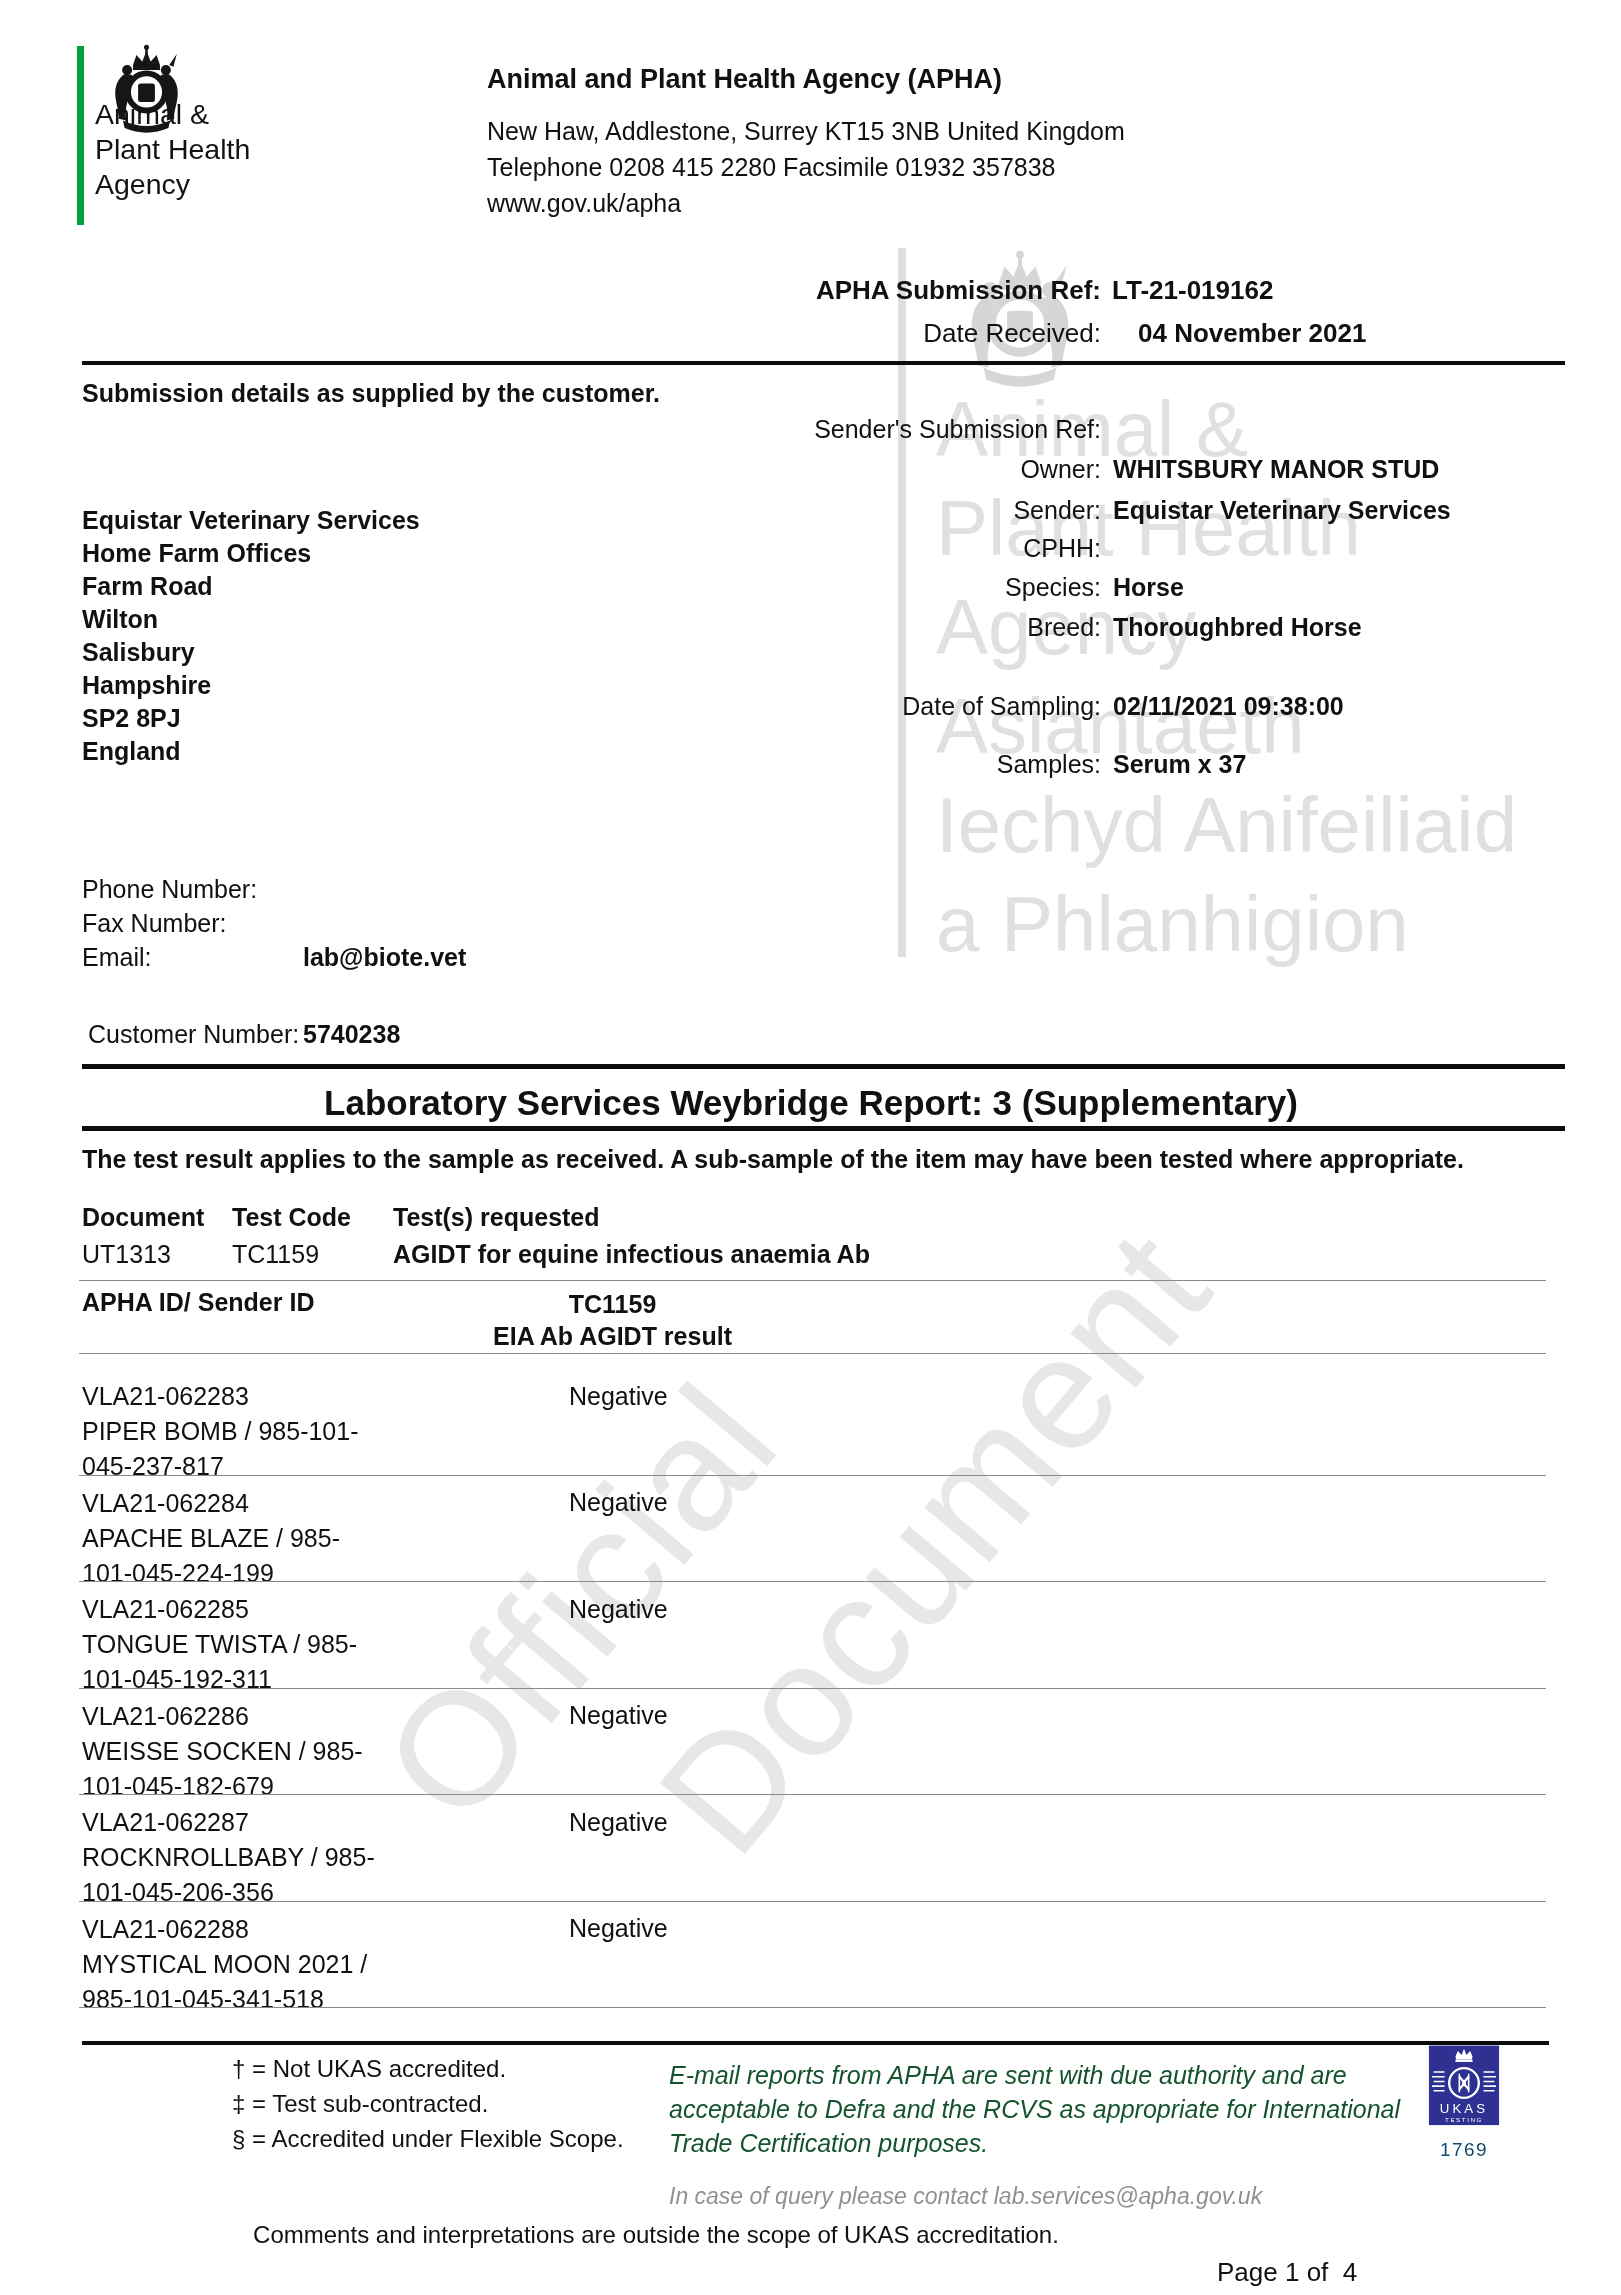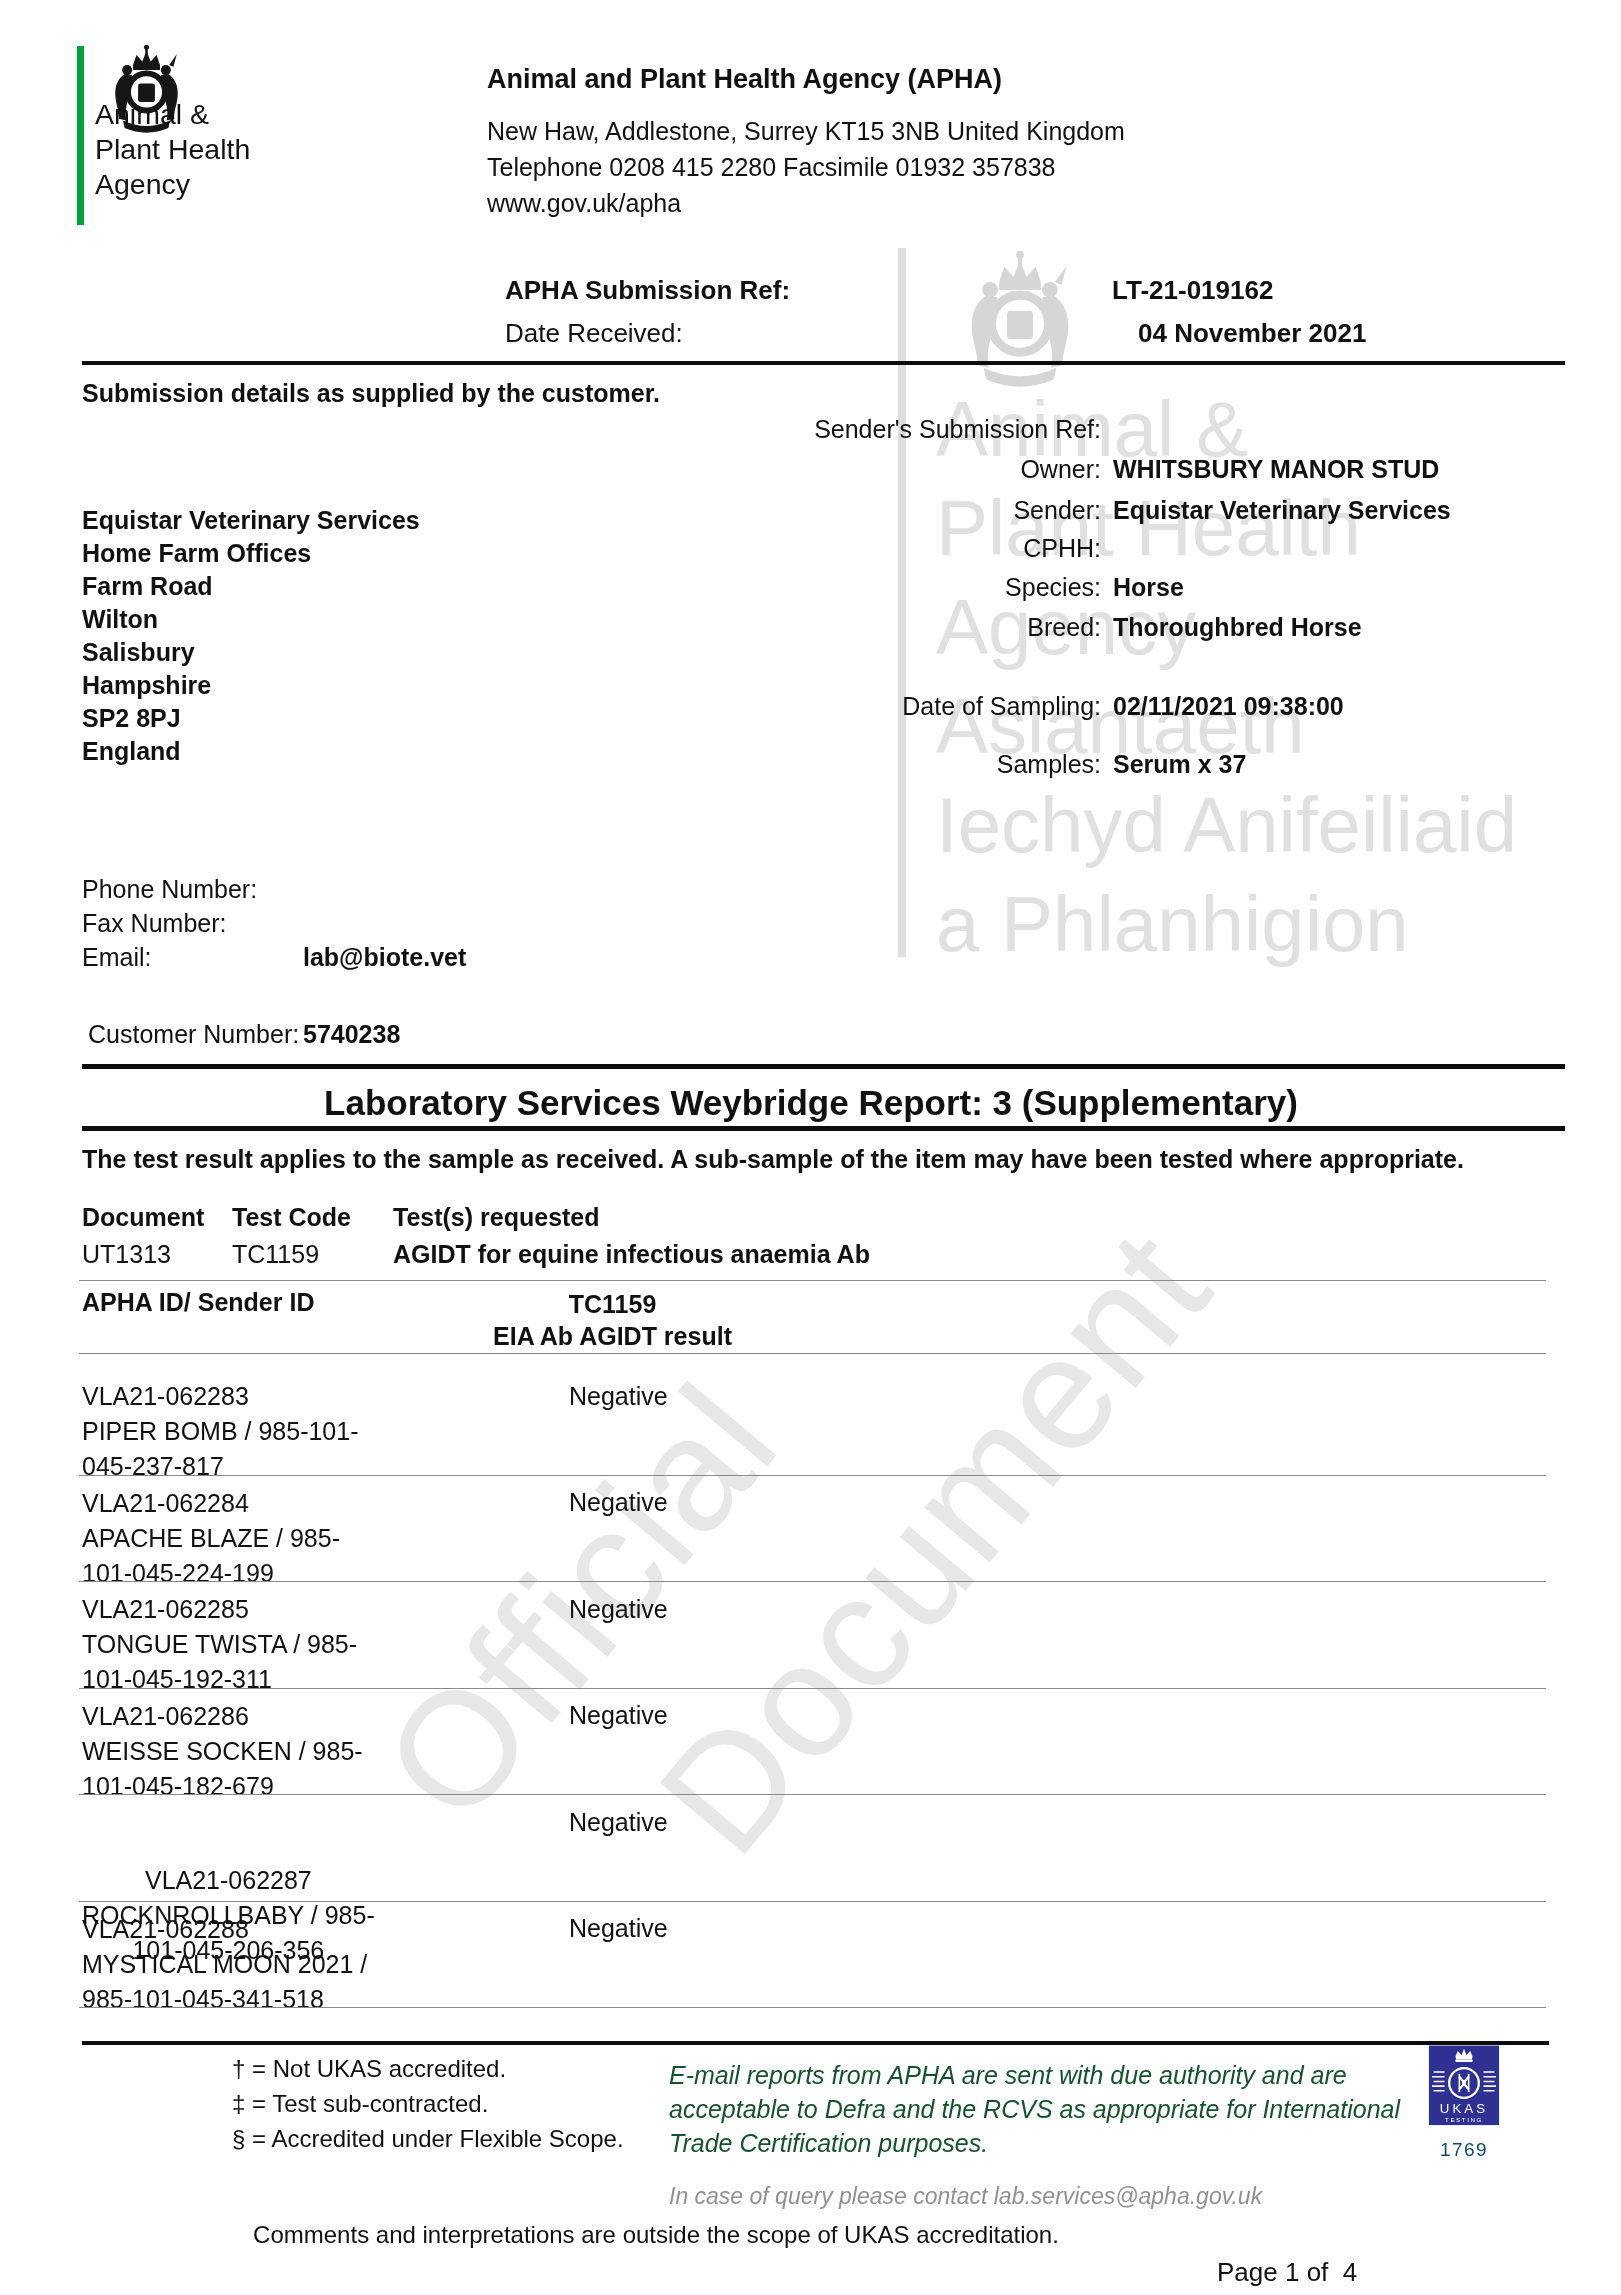--- a/index.html
+++ b/index.html
@@ -26,21 +26,21 @@
   
   .green-bar{left:77px; top:46px; width:7.3px; height:179px; background:#00a33b;}
   .crest{left:96px; top:42px; width:101px; height:99px; color:#161616;}
   .logo-text{left:95px; top:97px; font-size:28.5px; line-height:35px; color:#131313;}
   
   .agency{left:487px; top:64px;}
   .agency .title{font-size:27px; font-weight:bold; margin-bottom:18.4px;}
   .agency .line{font-size:25px; line-height:36px;}
   
   .sub-row{left:505px; width:1061px; display:flex;}
-  .sub-row .lbl{width:596px; text-align:left; font-size:26px;}
+  .sub-row .lbl{width:596px; text-align:right; font-size:26px;}
   .sub-row .val{margin-left:11px; font-size:26px; font-weight:bold;}
   .sub-row1{top:275px;} .sub-row2{top:318px;gap:26px;}
   
   .rule{left:82px; width:1483px; background:#0d0d0d;}
   .rule-1{top:361px; height:4.1px;}
   .rule-2{top:1064px; height:4.6px;}
   .rule-3{top:1126px; height:4.6px;}
   .rule-4{top:2041px; height:4.1px; width:1467px;}
   .thin{left:79px; width:1467px; height:1.4px; background:#8a8a8a;}
   
@@ -250,21 +250,21 @@
     <div class="abs thin rsep2"></div>
 
     <div class="abs trow-text" style="top:1699px;">
       <div>VLA21-062286</div>
       <div>WEISSE SOCKEN / 985-</div>
       <div>101-045-182-679</div>
     </div>
     <div class="abs trow-res" style="top:1701px;">Negative</div>
     <div class="abs thin rsep3"></div>
 
-    <div class="abs trow-text" style="top:1863px;text-align:center;">
+    <div class="abs trow-text" style="top:1805px;">
       <div>VLA21-062287</div>
       <div>ROCKNROLLBABY / 985-</div>
       <div>101-045-206-356</div>
     </div>
     <div class="abs trow-res" style="top:1808px;">Negative</div>
     <div class="abs thin rsep4"></div>
 
     <div class="abs trow-text" style="top:1912px;">
       <div>VLA21-062288</div>
       <div>MYSTICAL MOON 2021 /</div>

